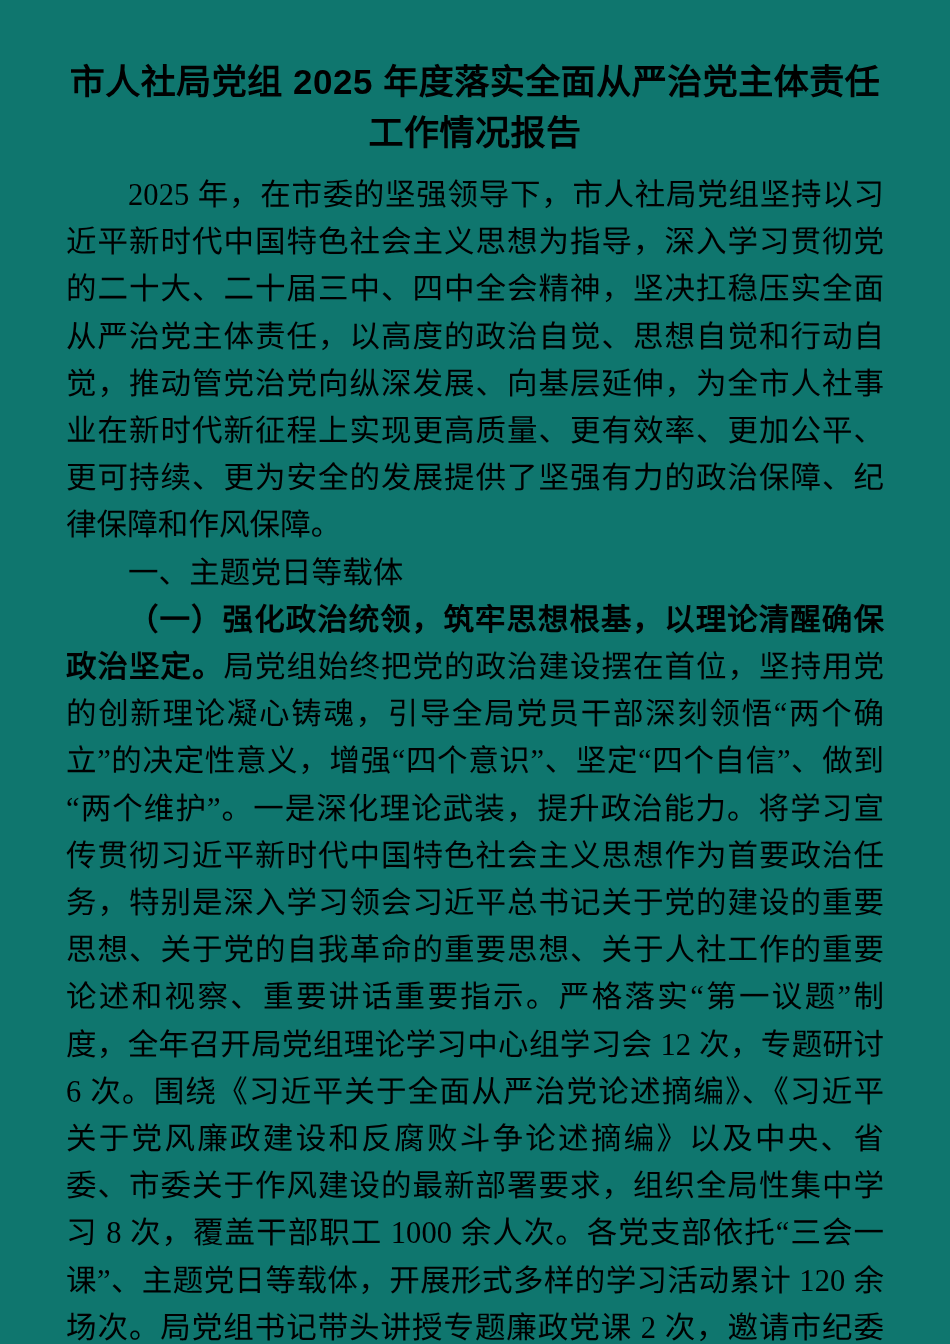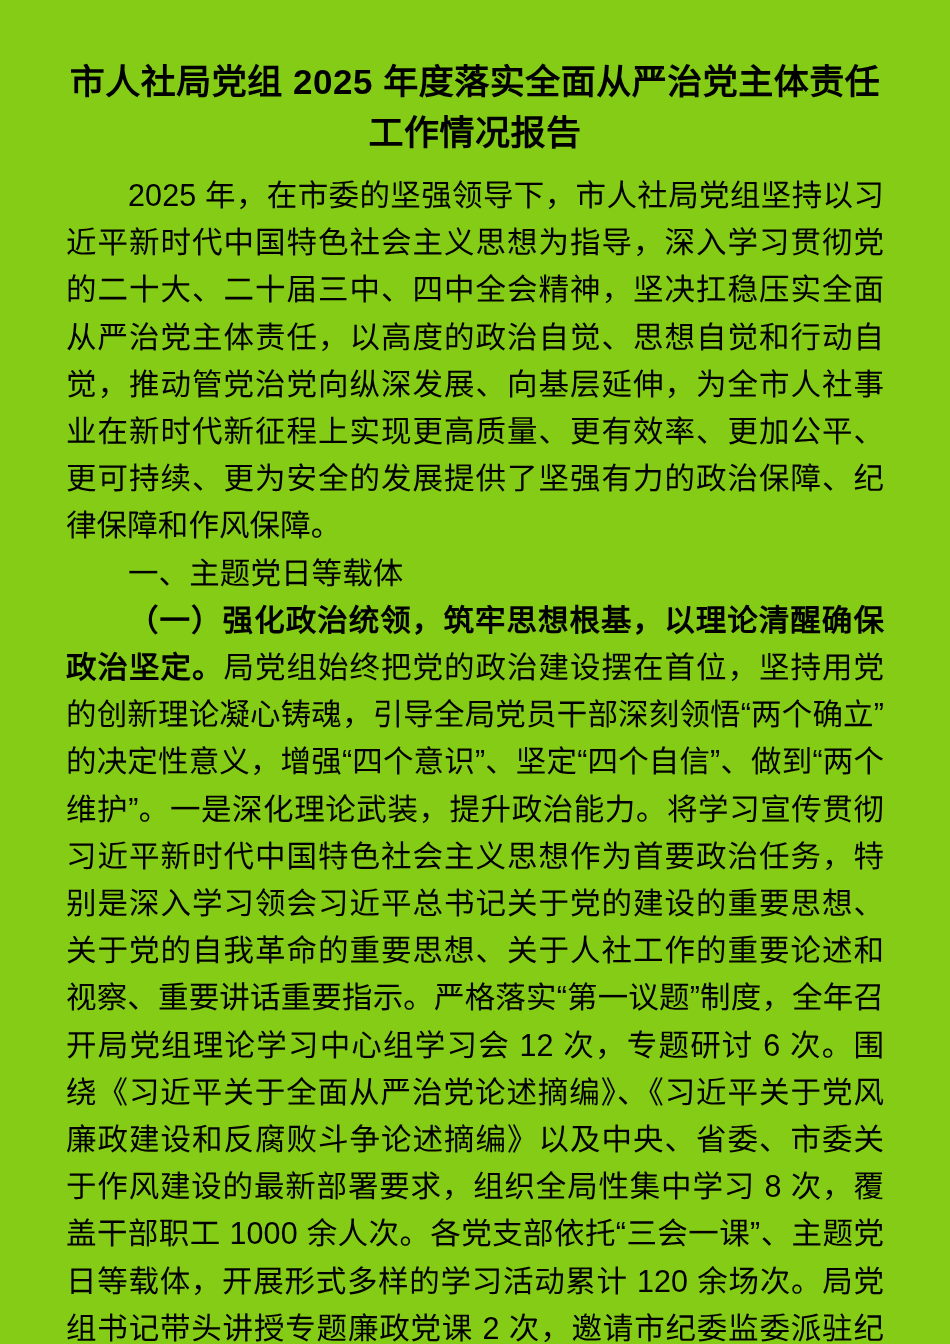--- a/index.html
+++ b/index.html
@@ -7,21 +7,21 @@
     margin: 0;
     padding: 0;
     background: #ffffff;
   }
 
   .page {
     position: relative;
     width: 950px;
     height: 1344px;
     margin: 0 auto;
-    background: #84cc16;
+    background: #0f766e;
     box-sizing: border-box;
     overflow: hidden;
     font-family: "Liberation Sans", "DejaVu Sans", sans-serif;
     color: #000000;
     -webkit-font-smoothing: antialiased;
   }
 
   .content {
     position: absolute;
     left: 66px;
@@ -43,20 +43,21 @@
   
   .para {
     font-size: 30.5px;
     line-height: 47.2px;
     text-align: justify;
     text-align-last: left;
     text-justify: inter-ideograph;
     margin: 0;
     word-break: break-all;
     letter-spacing: 0.1px;
+    font-family: Liberation Serif, serif;
   }
 
   .para.indent {
     text-indent: 62px;
   }
 
   .para.heading-line {
     text-indent: 62px;
   }
 

